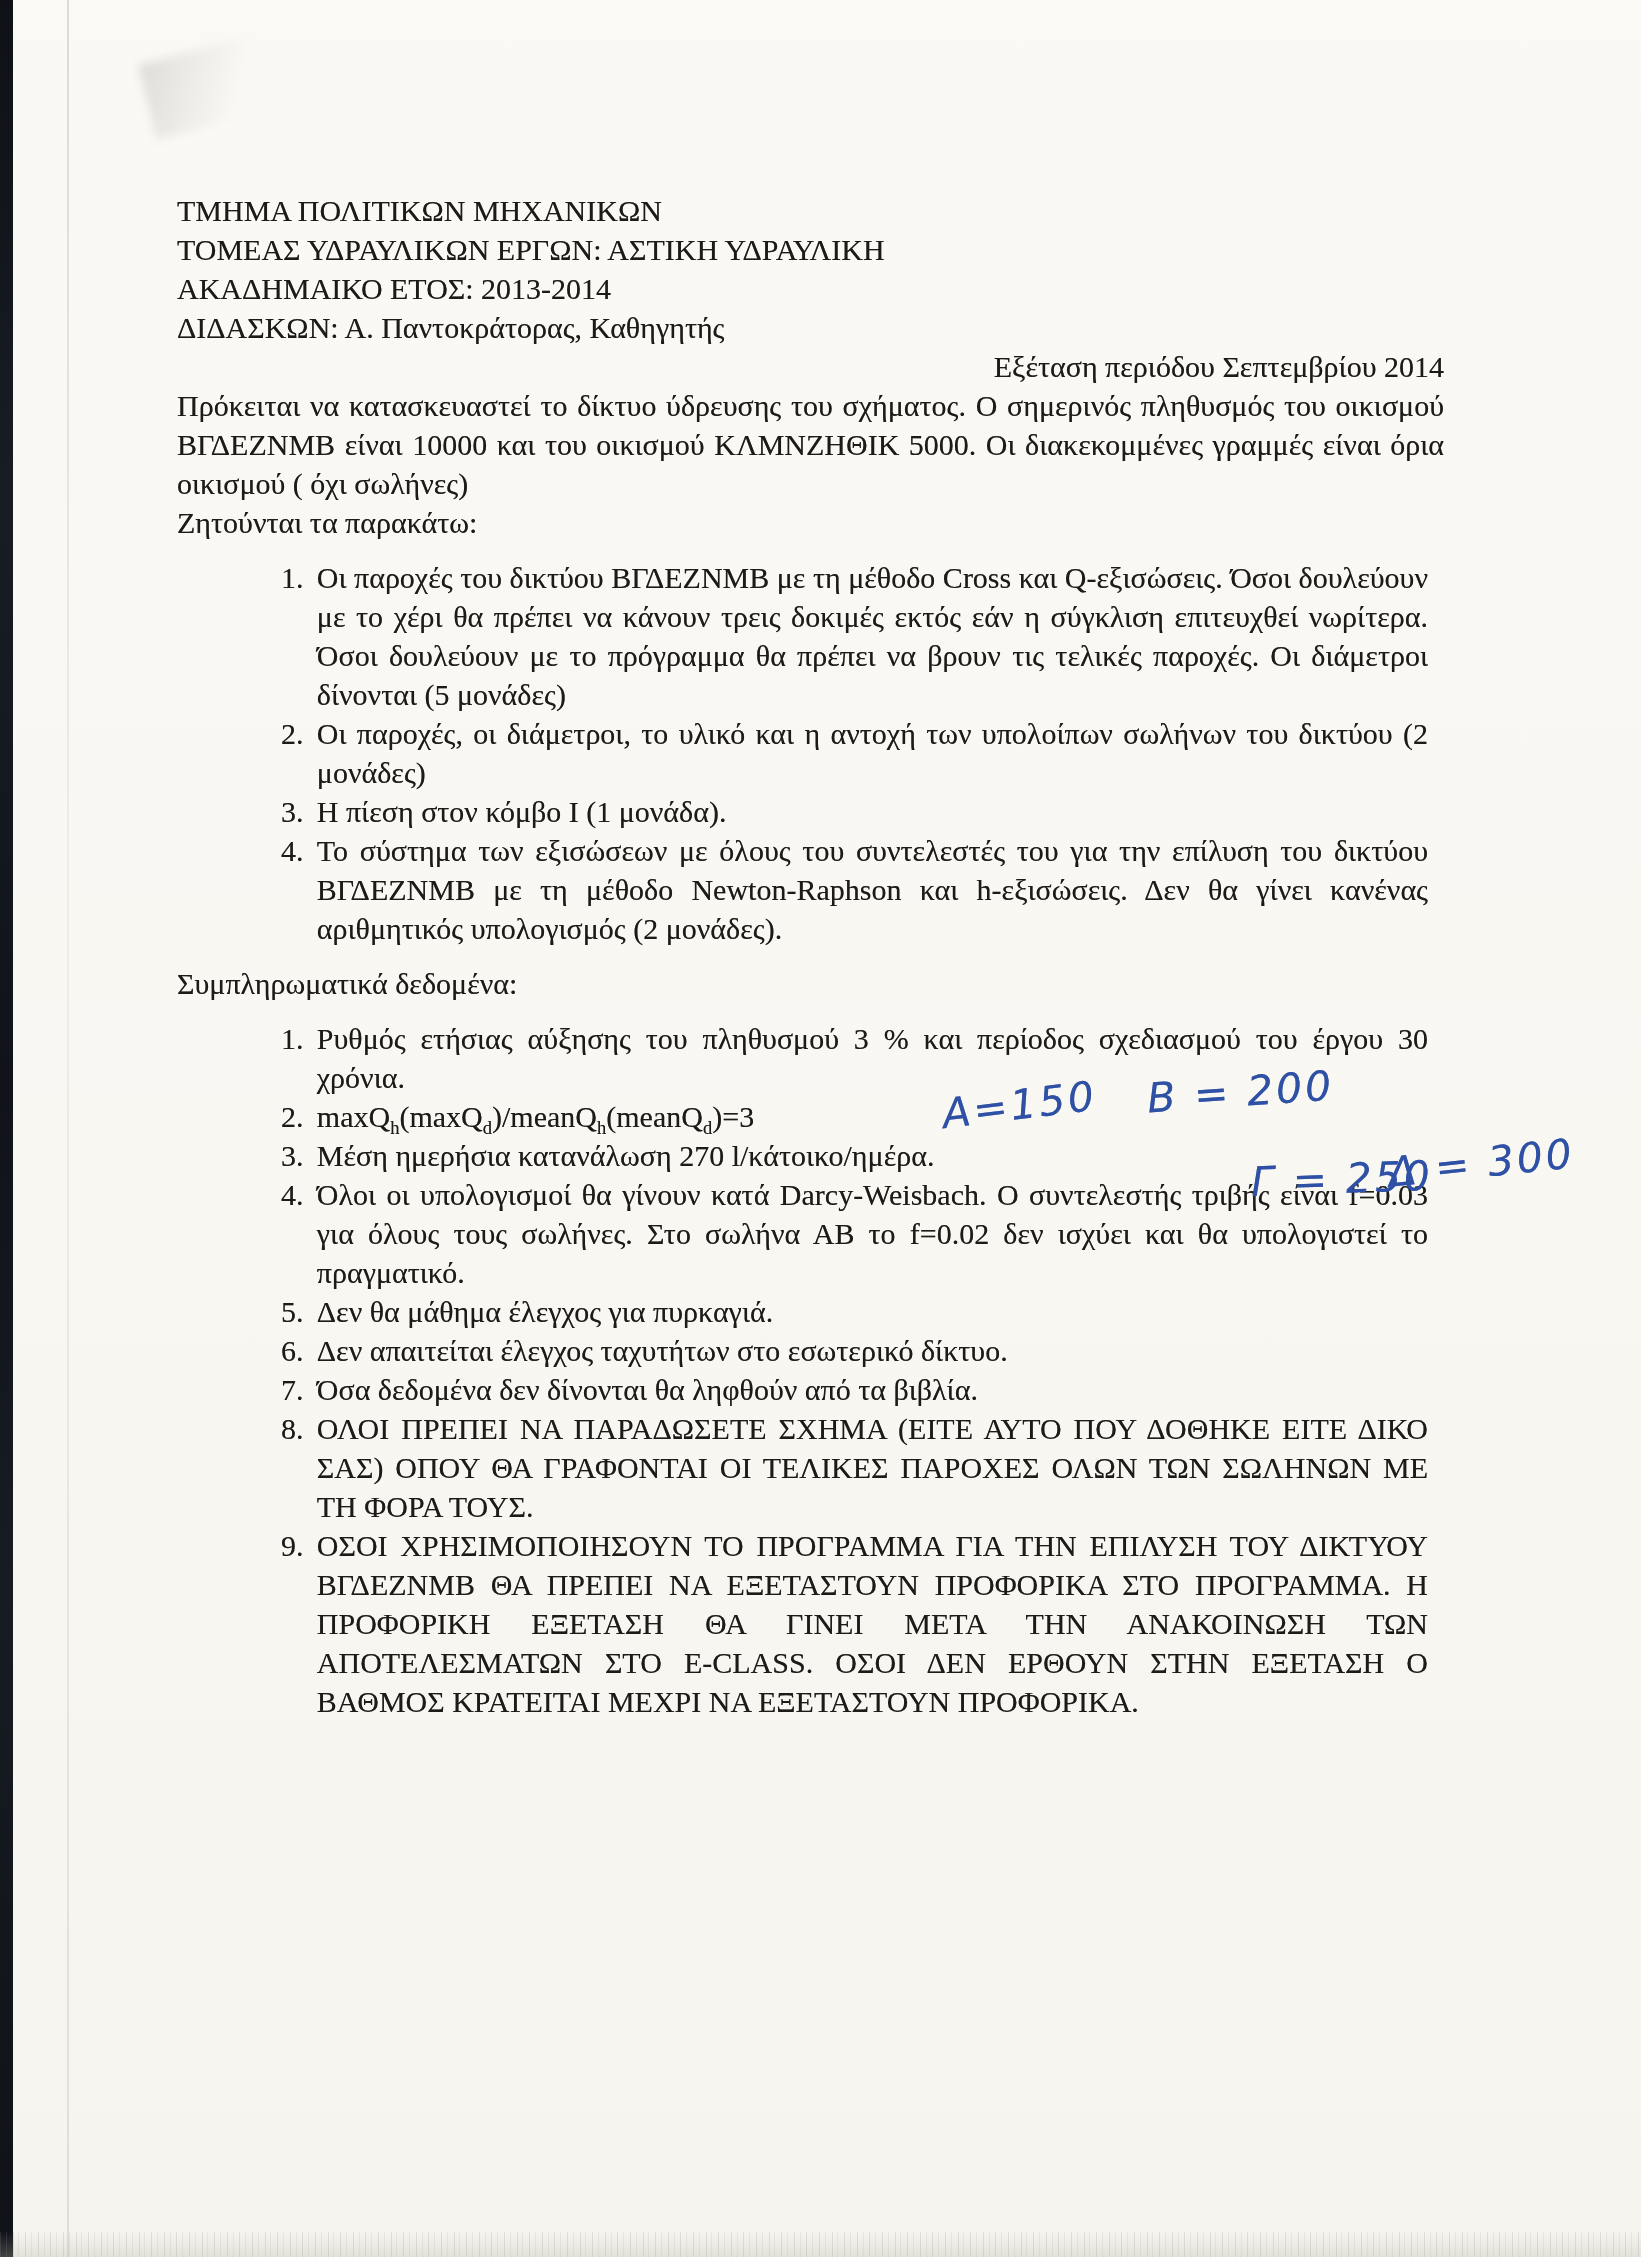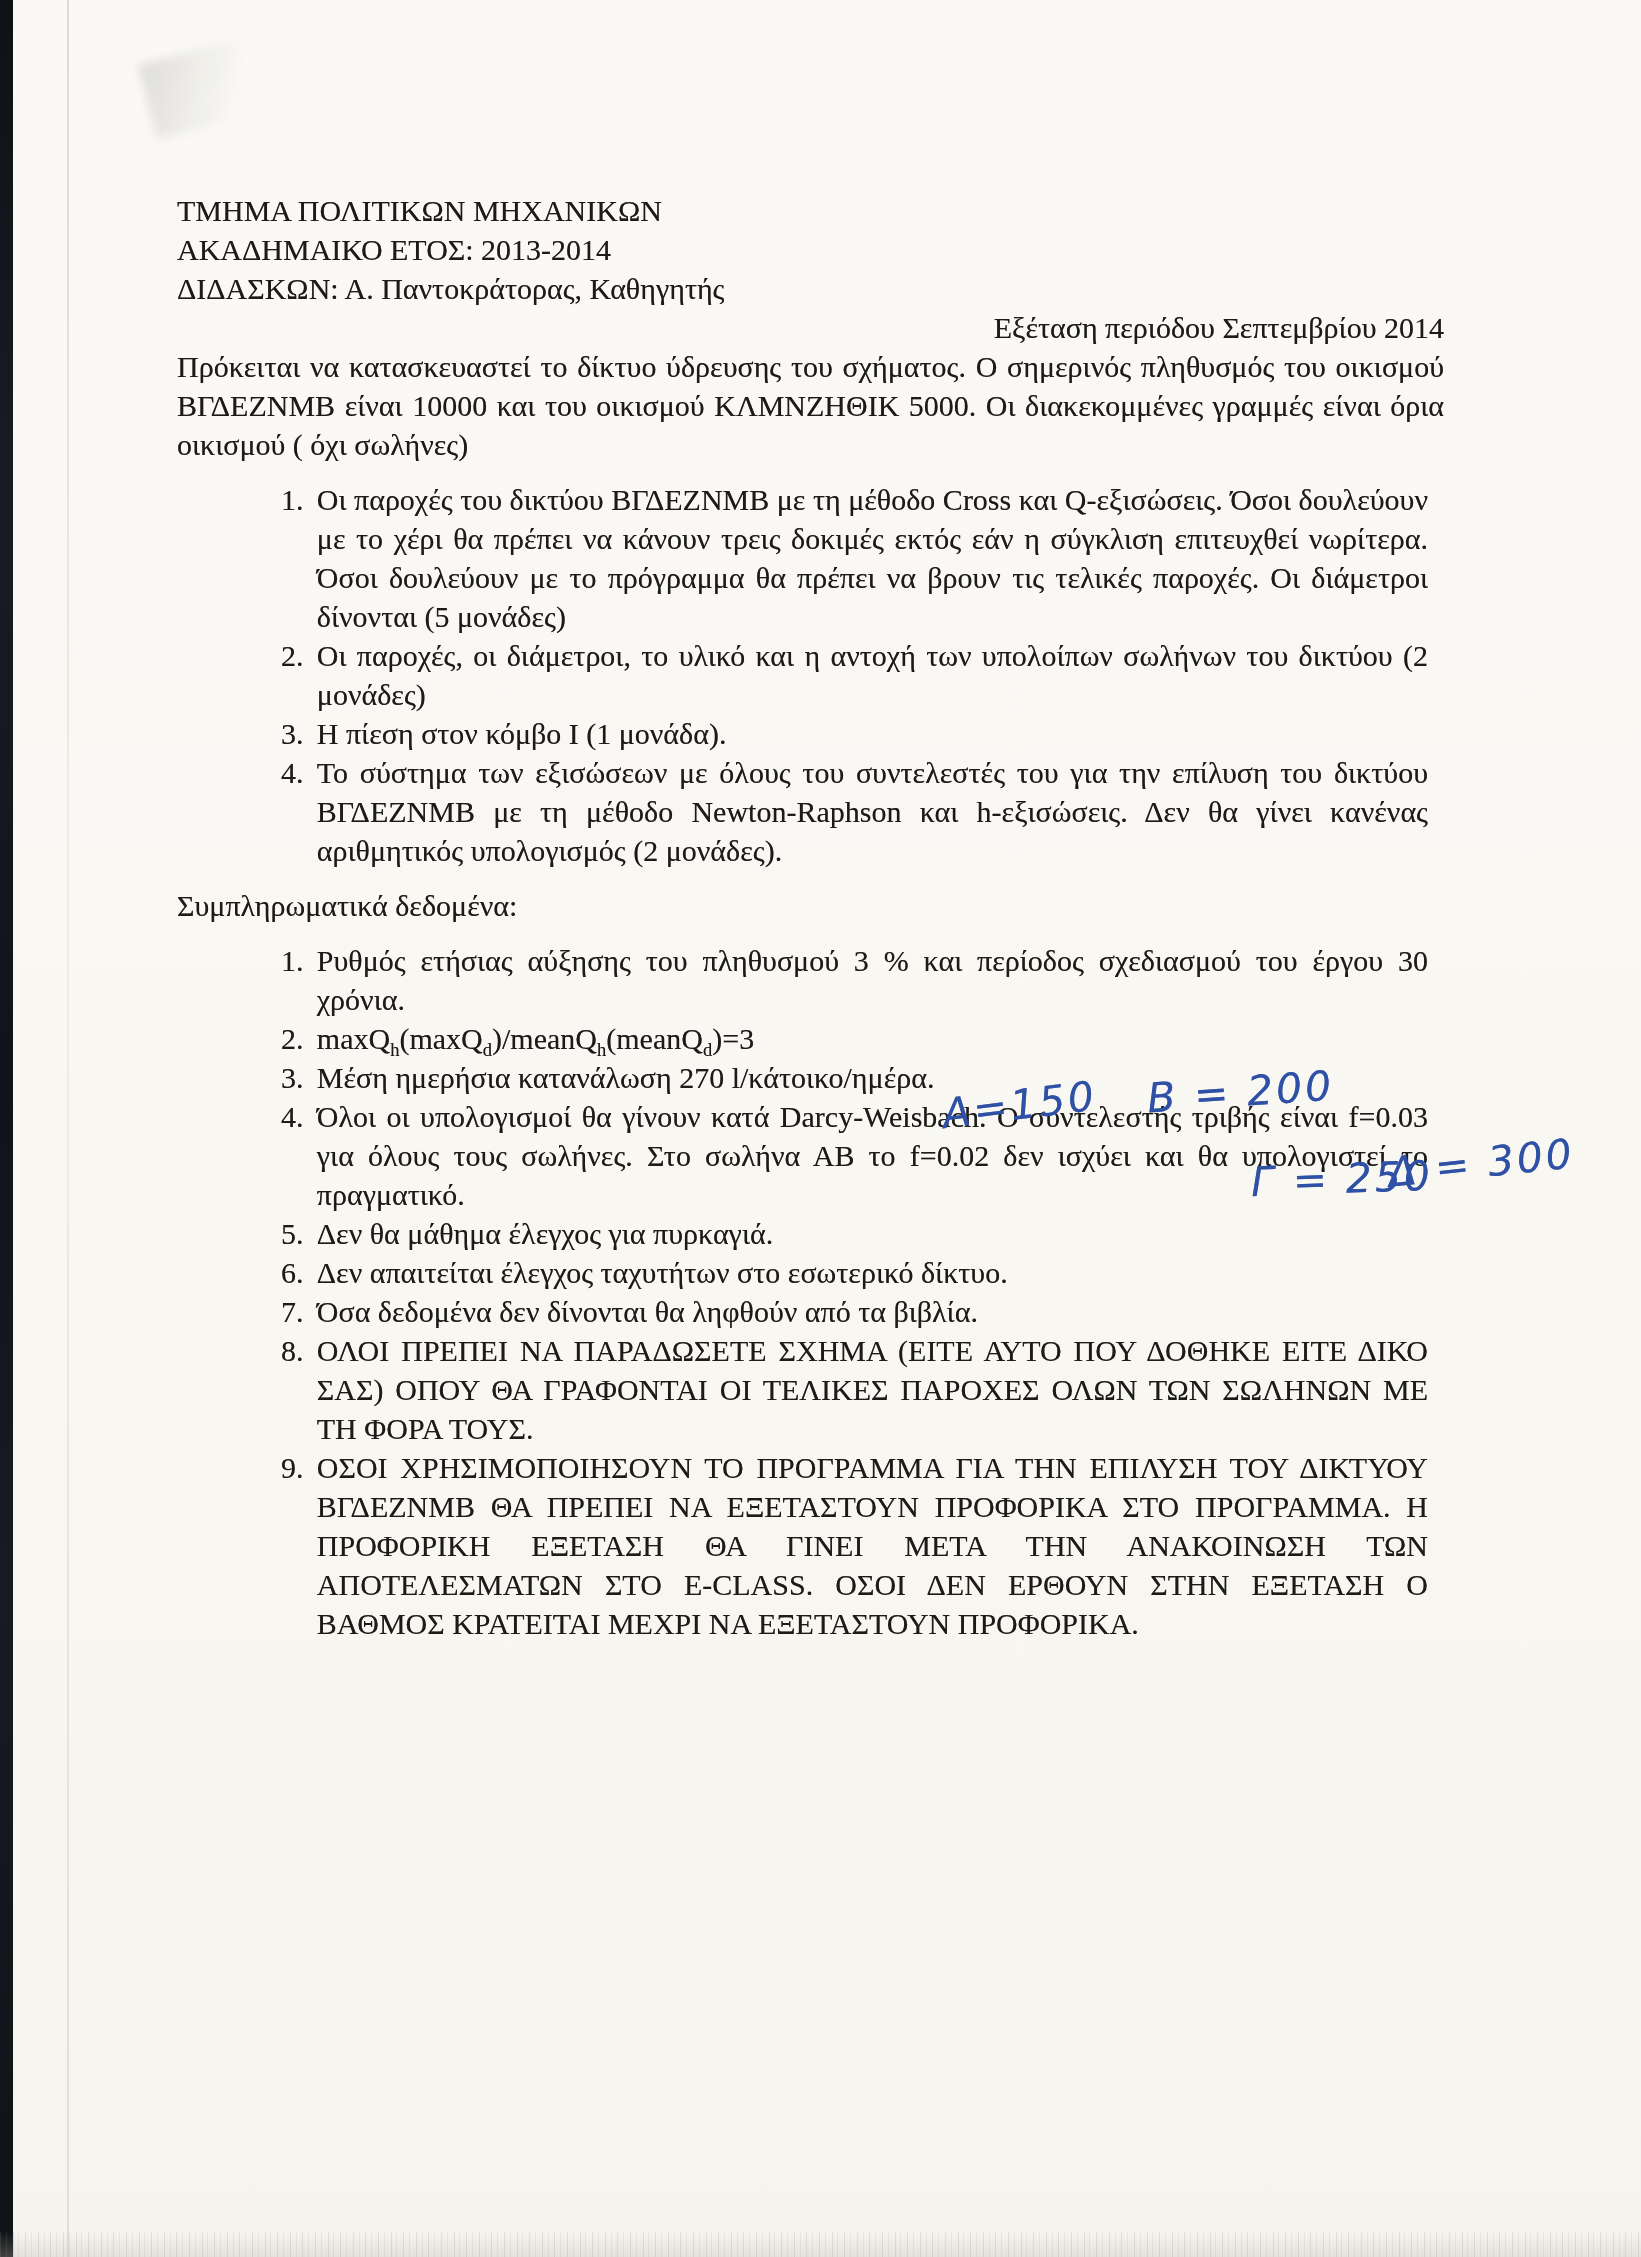--- a/index.html
+++ b/index.html
@@ -58,27 +58,29 @@
 <body>
 
 <div class="scan-strip"></div>
 <div class="fold-line"></div>
 <div class="smudge"></div>
 <div class="bottom-edge"></div>
 
 <div class="content">
 
   <p class="hline">ΤΜΗΜΑ ΠΟΛΙΤΙΚΩΝ ΜΗΧΑΝΙΚΩΝ</p>
+  <p class="hline">ΤΟΜΕΑΣ ΥΔΡΑΥΛΙΚΩΝ ΕΡΓΩΝ:  ΑΣΤΙΚΗ ΥΔΡΑΥΛΙΚΗ</p>
   <p class="hline">ΑΚΑΔΗΜΑΙΚΟ ΕΤΟΣ: 2013-2014</p>
   <p class="hline">ΔΙΔΑΣΚΩΝ: Α. Παντοκράτορας,  Καθηγητής</p>
 
   <p class="exam-title">Εξέταση περιόδου Σεπτεμβρίου 2014</p>
 
   <p class="just">Πρόκειται να κατασκευαστεί το δίκτυο ύδρευσης του σχήματος. Ο σημερινός πληθυσμός του οικισμού ΒΓΔΕΖΝΜΒ είναι 10000 και του οικισμού ΚΛΜΝΖΗΘΙΚ 5000. Οι διακεκομμένες γραμμές είναι όρια οικισμού ( όχι σωλήνες)</p>
 
+  <p class="hline">Ζητούνται τα παρακάτω:</p>
 
   <ol>
     <li>Οι παροχές του δικτύου ΒΓΔΕΖΝΜΒ με τη μέθοδο Cross και Q-εξισώσεις. Όσοι δουλεύουν με το χέρι θα πρέπει να κάνουν τρεις δοκιμές εκτός εάν η σύγκλιση επιτευχθεί νωρίτερα. Όσοι δουλεύουν με το πρόγραμμα θα πρέπει να βρουν τις τελικές παροχές. Οι διάμετροι δίνονται (5 μονάδες)</li>
     <li>Οι παροχές, οι διάμετροι, το υλικό και η αντοχή των υπολοίπων σωλήνων του δικτύου (2 μονάδες)</li>
     <li>Η πίεση στον κόμβο Ι (1 μονάδα).</li>
     <li>Το σύστημα των εξισώσεων με όλους του συντελεστές του για την επίλυση του δικτύου ΒΓΔΕΖΝΜΒ με τη μέθοδο Newton-Raphson και h-εξισώσεις. Δεν θα γίνει κανένας αριθμητικός υπολογισμός (2 μονάδες).</li>
   </ol>
 
   <p class="hline">Συμπληρωματικά δεδομένα:</p>
 

